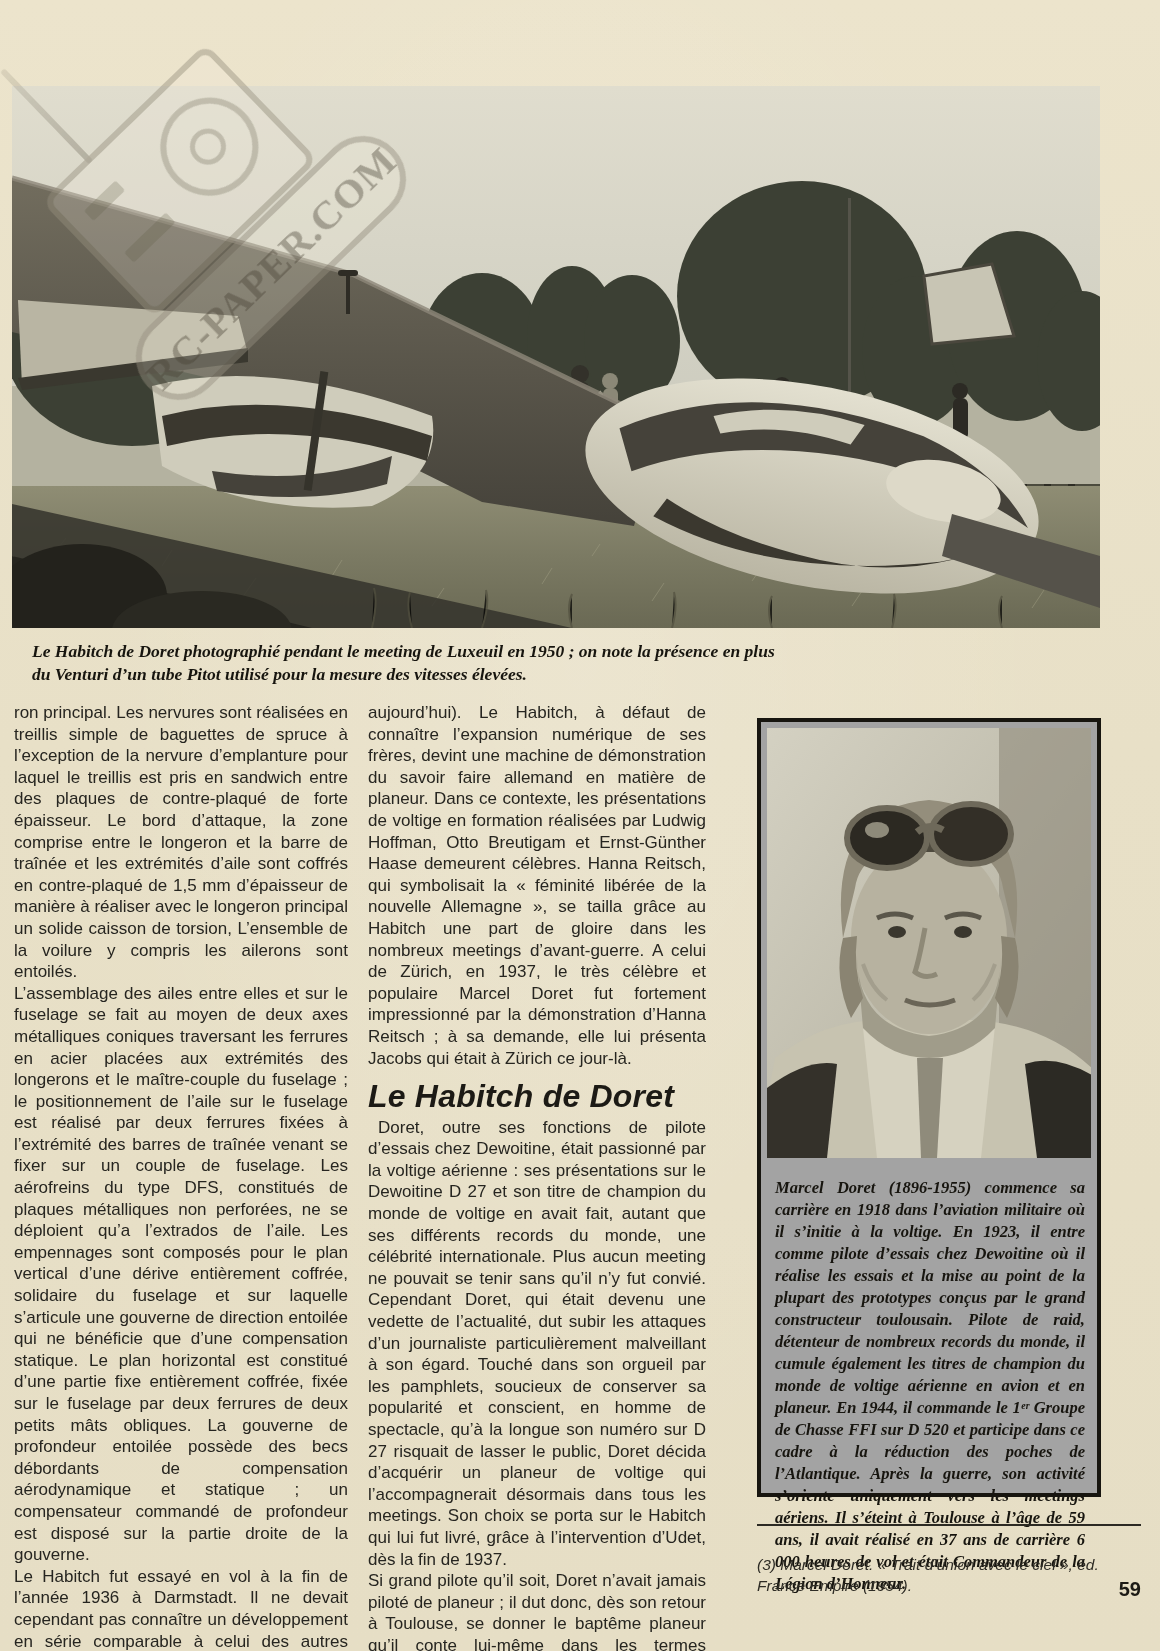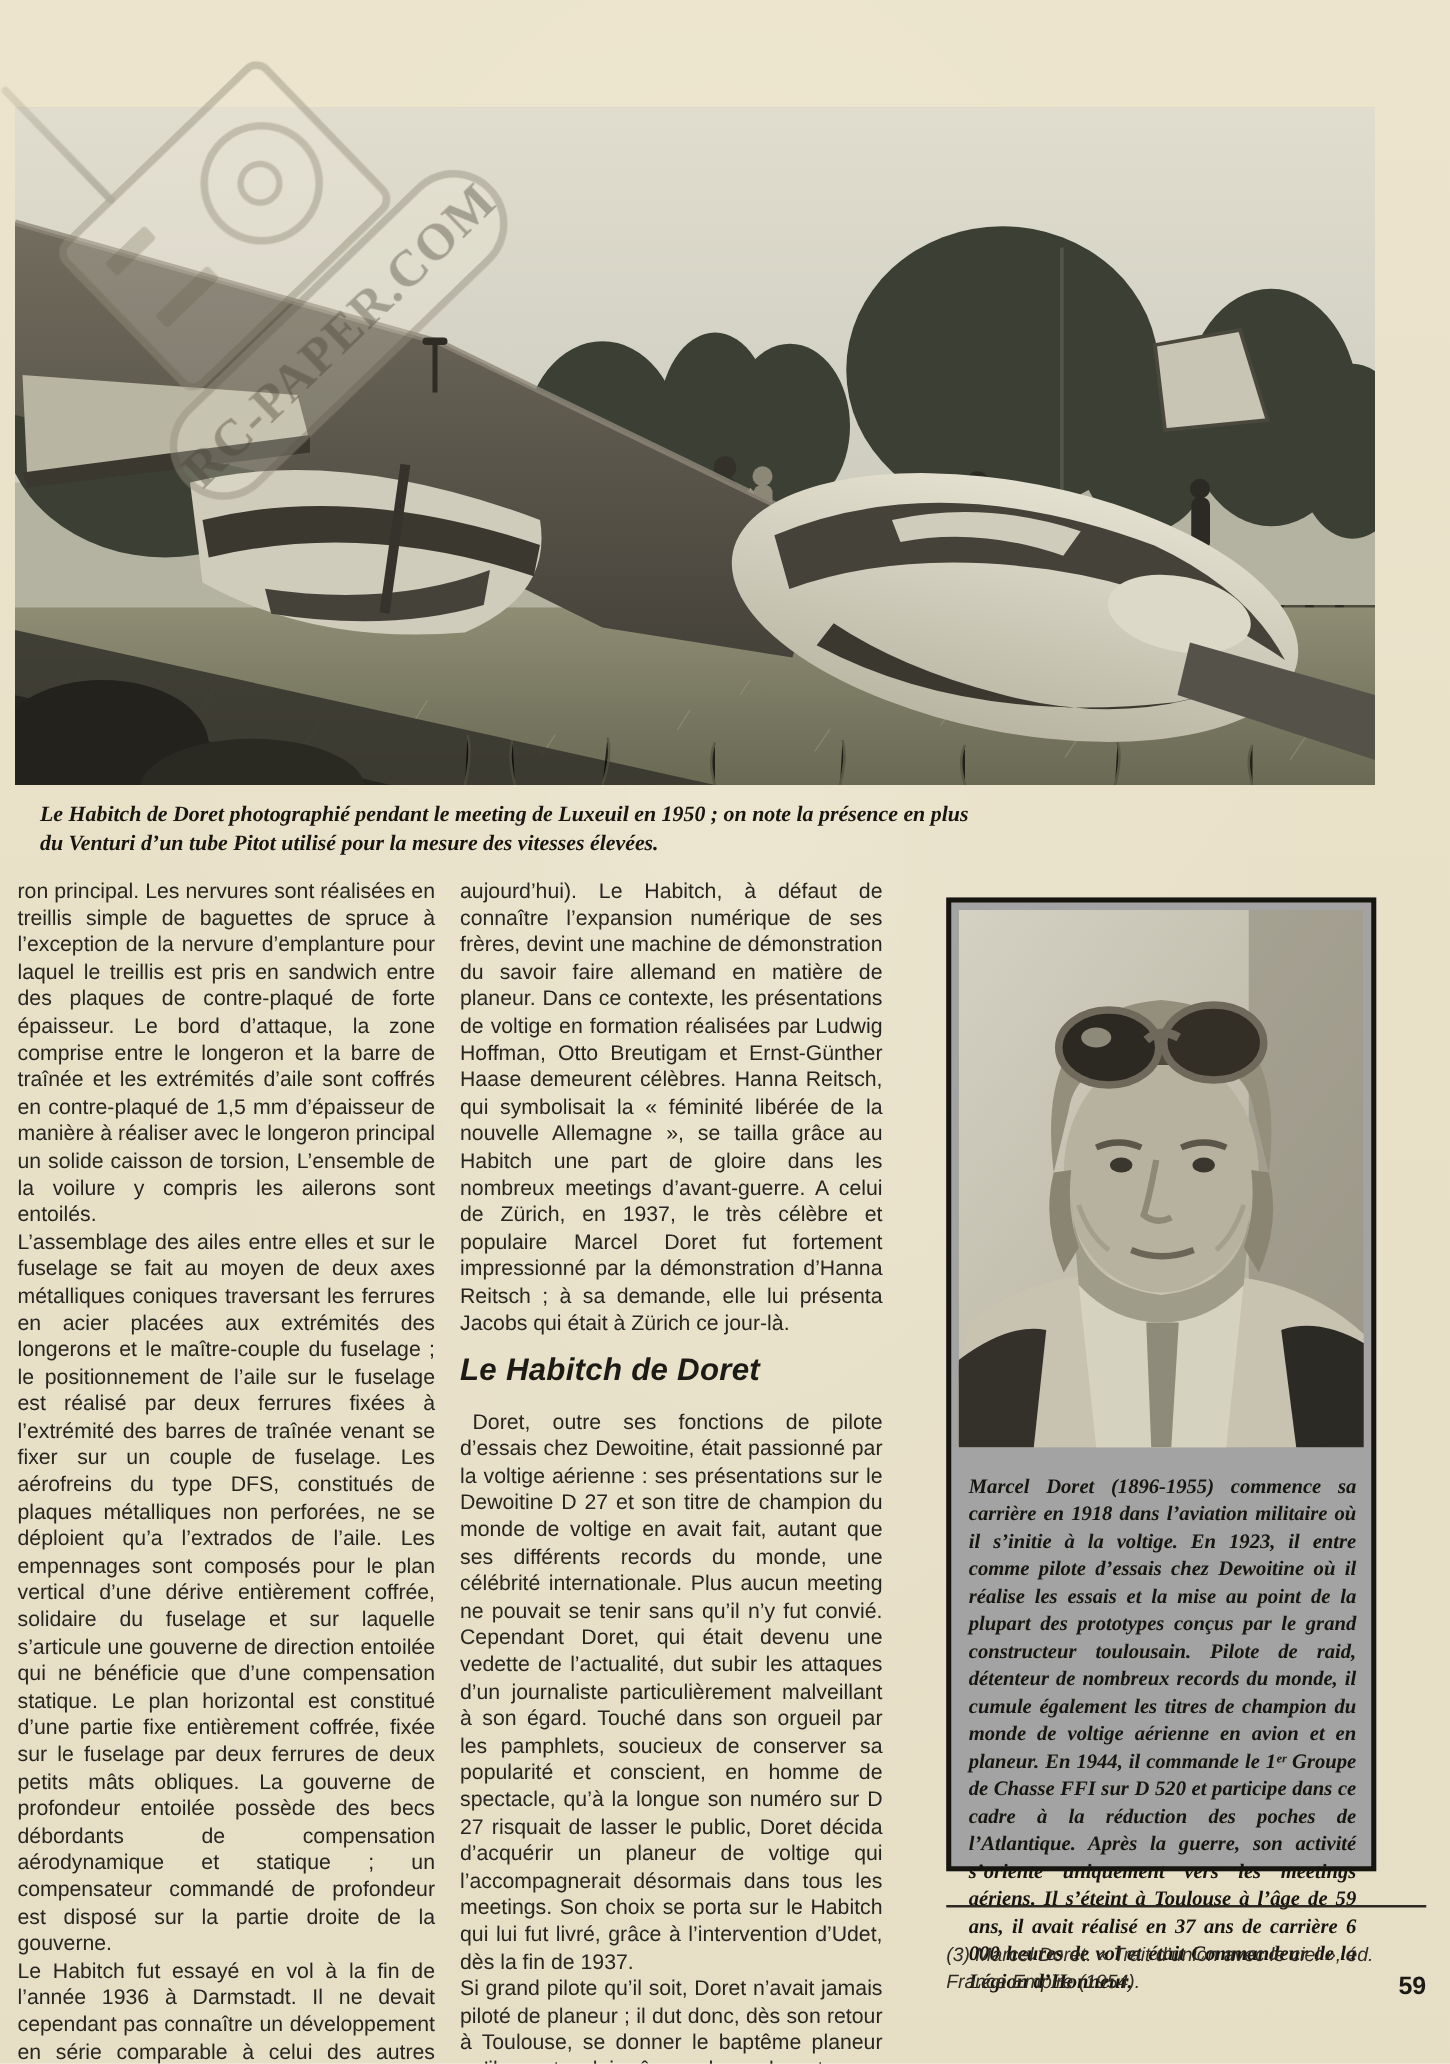--- a/index.html
+++ b/index.html
@@ -33,21 +33,21 @@
   
   .main-caption{position:absolute;left:32px;top:640px;width:762px;
       font-family:"Liberation Serif",serif;font-style:italic;font-weight:bold;
       font-size:17.5px;line-height:23px;color:#17150f;}
   .col{position:absolute;top:702px;font-size:17px;line-height:21.6px;text-align:justify;color:#262520;}
   .col p{margin:0;}
   .col-left{left:14px;width:334px;}
   .col-mid{left:368px;width:338px;}
   .col-mid .indent{text-indent:10px;}
   h2.section{font-family:"Liberation Sans",sans-serif;font-style:italic;font-weight:bold;
-      font-size:25px;letter-spacing:.2px;color:#1c1a15;margin:17px 0 19px 0;text-align:left;}
+      font-size:32px;letter-spacing:.2px;color:#1c1a15;margin:17px 0 9px 0;text-align:left;}
   
   .pbox{position:absolute;left:757px;top:718px;width:344px;height:779px;border:4px solid #17150f;
       box-sizing:border-box;background:#a3a3a3;padding:6px 6px 0 6px;}
   .pbox-caption{margin:15px 6px 0 8px;font-family:"Liberation Serif",serif;font-style:italic;font-weight:bold;
       font-size:16.5px;line-height:22px;text-align:justify;color:#17150f;}
   .rule{position:absolute;left:757px;top:1524px;width:384px;height:2px;background:#2c2a23;}
   .footnote{position:absolute;left:757px;top:1538px;width:372px;font-style:italic;
       font-size:15.5px;line-height:21px;color:#2e2c25;}
   .pagenum{position:absolute;left:1085px;top:1578px;width:56px;text-align:right;
       font-weight:bold;font-size:20px;color:#1c1a15;}

